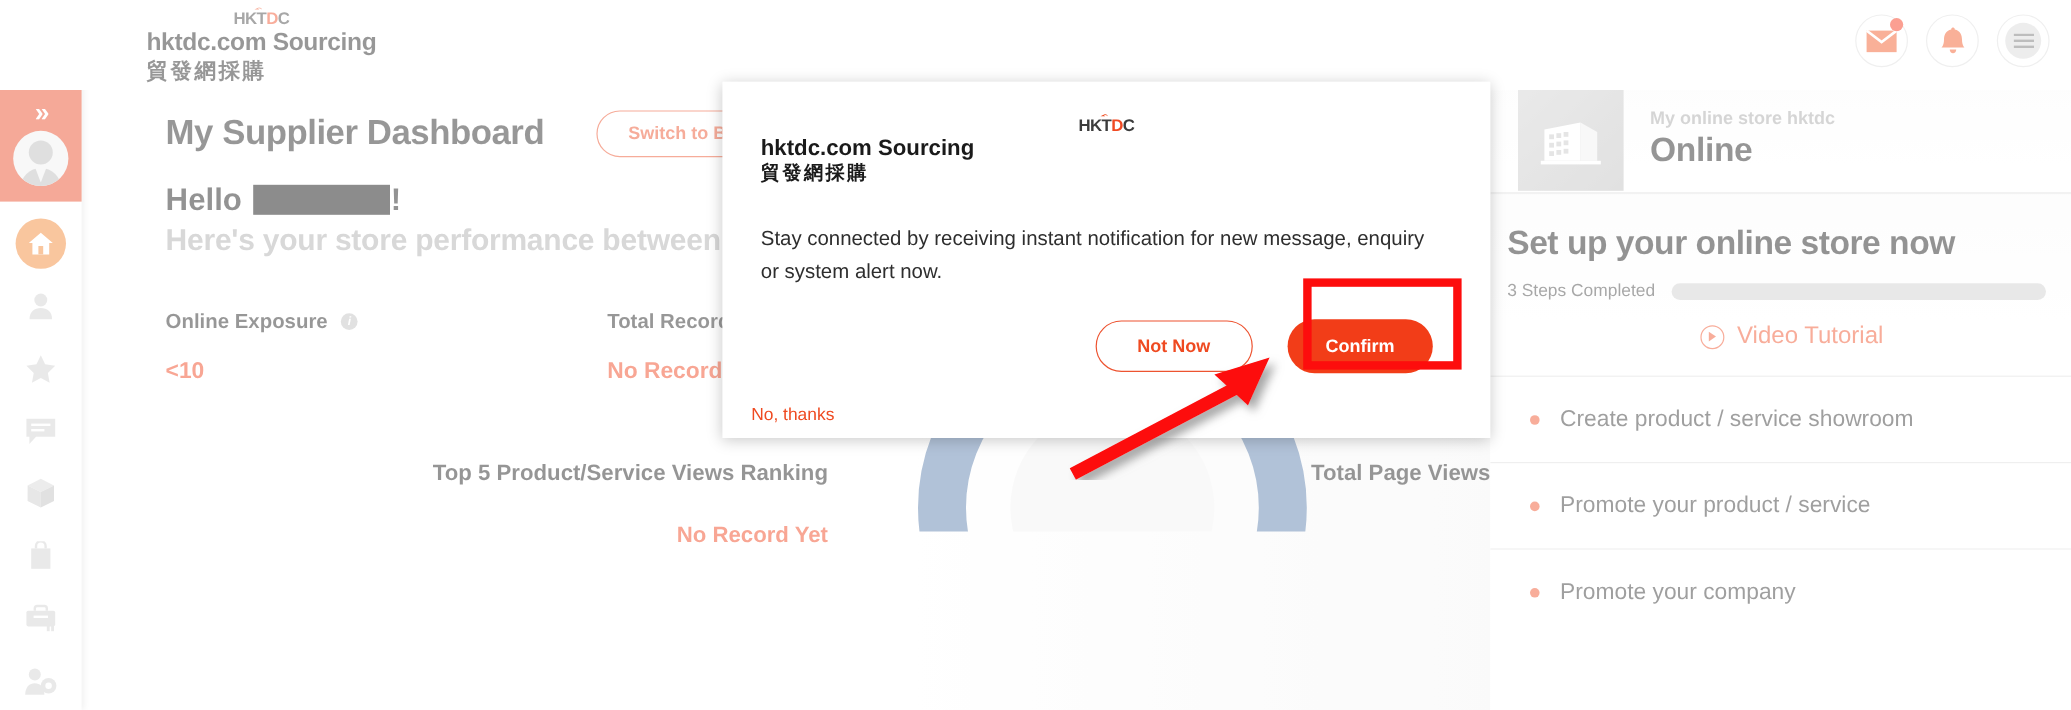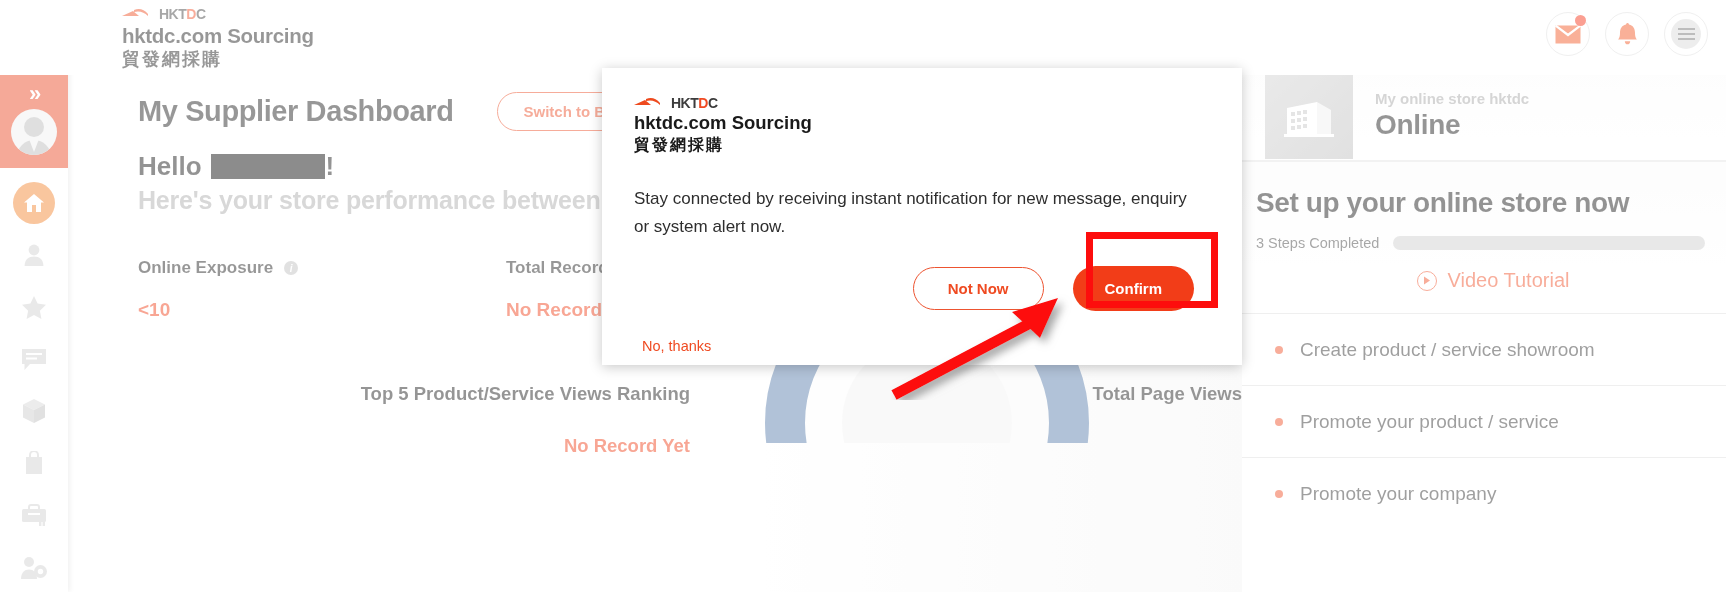--- a/index.html
+++ b/index.html
@@ -31,20 +31,21 @@
 
   .brand {
     position: absolute;
     left: 122px;
     top: 6px;
   }
   .brand-logo-row {
     display: flex;
     align-items: center;
     height: 16px;
+    flex-direction: column;
   }
   .hktdc-mark {
     width: 34px; height: 13px;
     margin-right: 3px;
   }
   .hktdc-word {
     font-size: 14px;
     font-weight: bold;
     letter-spacing: -0.5px;
     line-height: 13px;
@@ -493,21 +494,21 @@
     border-radius: 24px;
     background: #f23d18;
     color: #fff;
     font-size: 15px;
     font-weight: bold;
     padding: 14px 32px;
     cursor: pointer;
   }
   .no-thanks {
     margin-top: 27px;
-    padding-left: 40px;
+    padding-left: 24px;
     font-size: 14.5px;
     color: #ef4a21;
     cursor: pointer;
   }
 
   
   .hl-box {
     position: absolute;
     left: 1086px;
     top: 232px;

